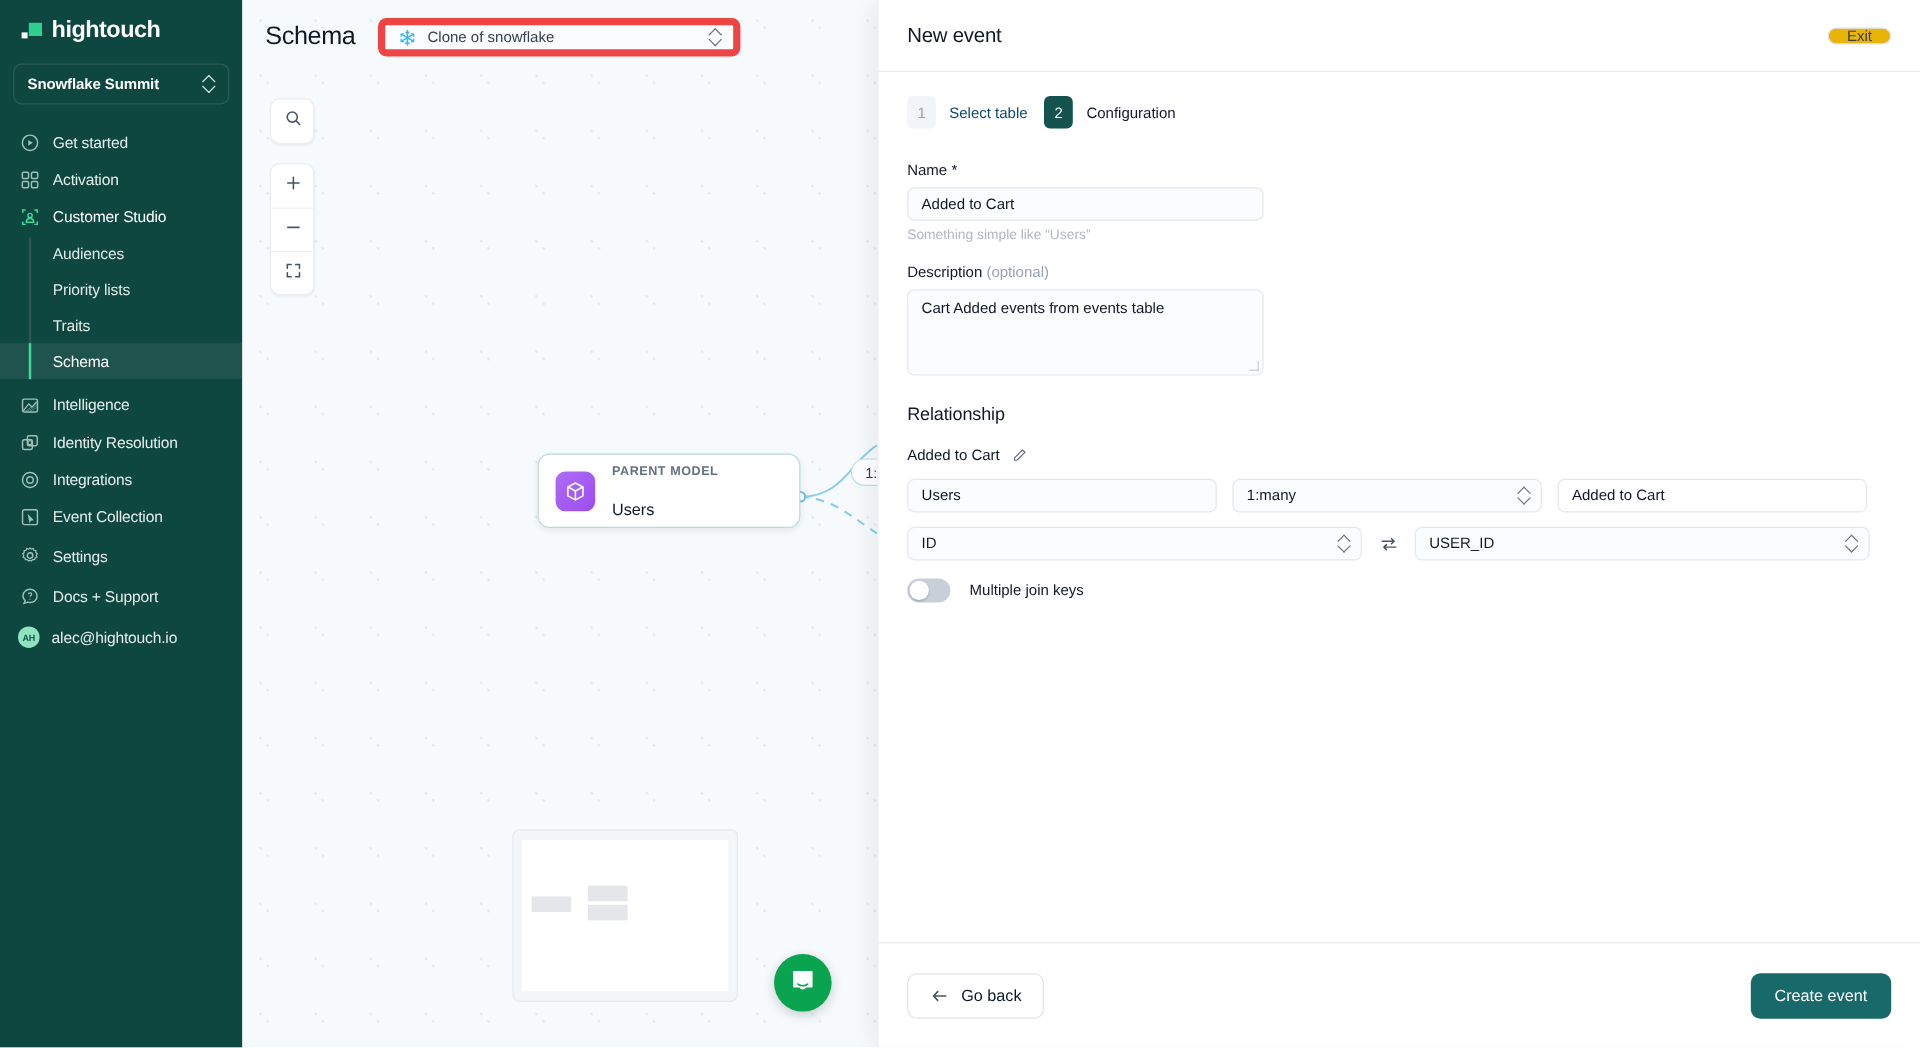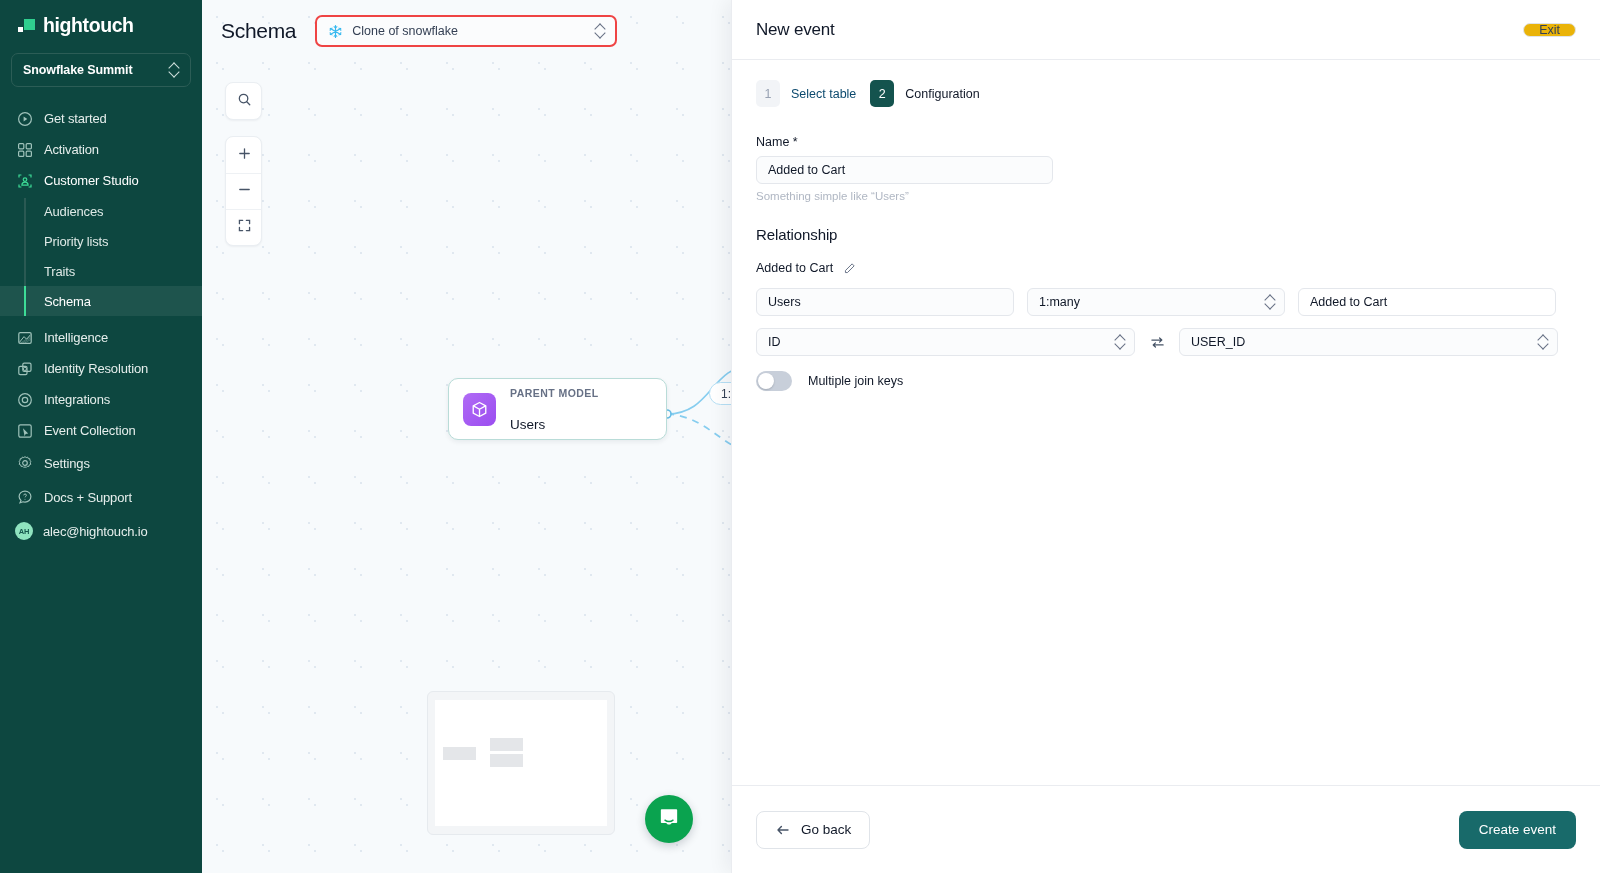--- a/index.html
+++ b/index.html
@@ -433,21 +433,21 @@
         </div>
       </div>
     </nav>
   </aside>
 
   <main class="canvas-wrap">
     <div class="dots"></div>
 
     <div style="position:absolute; left:19px; top:15px; display:flex; align-items:center; gap:19px;">
       <span style="font-size:21px; color:#101828; letter-spacing:-0.3px;">Schema</span>
-      <div style="width:302px; height:32px; border:2px solid #ef4444; border-radius:7px; background:#fbfcfd; display:flex; align-items:center; padding:0 10px 0 11px; gap:9px; cursor:pointer;">
+      <div style="width:302px; height:32px; border:6px solid #ef4444; border-radius:7px; background:#fbfcfd; display:flex; align-items:center; padding:0 10px 0 11px; gap:9px; cursor:pointer;">
         <span style="display:flex;">
           <svg width="15" height="15" viewBox="0 0 16 16" stroke="#35b8ef" stroke-width="1.3" fill="none" stroke-linecap="round">
             <path d="M8 1.6V14.4M2.5 4.8L13.5 11.2M13.5 4.8L2.5 11.2"></path>
             <path d="M6.4 2.9L8 4.2 9.6 2.9M6.4 13.1L8 11.8 9.6 13.1" stroke-width="1.1"></path>
             <path d="M2.3 6.8L2.6 4.9 4.4 4.4M13.7 9.2L13.4 11.1 11.6 11.6" stroke-width="1.1"></path>
             <path d="M4.4 11.6L2.6 11.1 2.3 9.2M11.6 4.4L13.4 4.9 13.7 6.8" stroke-width="1.1"></path>
           </svg>
         </span>
         <span style="flex:1 1 auto; font-size:12.5px; color:#344054;">Clone of snowflake</span>
         <span class="chev-updown" style="color:#667085;"></span>
@@ -582,20 +582,30 @@
     <div class="panel-body">
 
       <div class="field">
         <label class="field-label">Name *</label>
         <div class="input-text">
           <span>Added to Cart</span>
         </div>
         <div class="hint">Something simple like “Users”</div>
       </div>
 
+      <div class="field">
+        <label class="field-label">
+          <span>Description</span>
+          <span class="opt">(optional)</span>
+        </label>
+        <div class="textarea">
+          <span>Cart Added events from events table</span>
+          <span class="resize"></span>
+        </div>
+      </div>
 
 
       <div class="section-title">Relationship</div>
 
       <div class="rel-name-row">
         <span class="rel-name">Added to Cart</span>
         <span class="pencil">
           <svg width="13" height="13" viewBox="0 0 16 16" fill="none" stroke="#667085" stroke-width="1.2" stroke-linejoin="round">
             <path d="M11.2 2.3 13.7 4.8 5.5 13H3v-2.5Z"></path>
           </svg>

